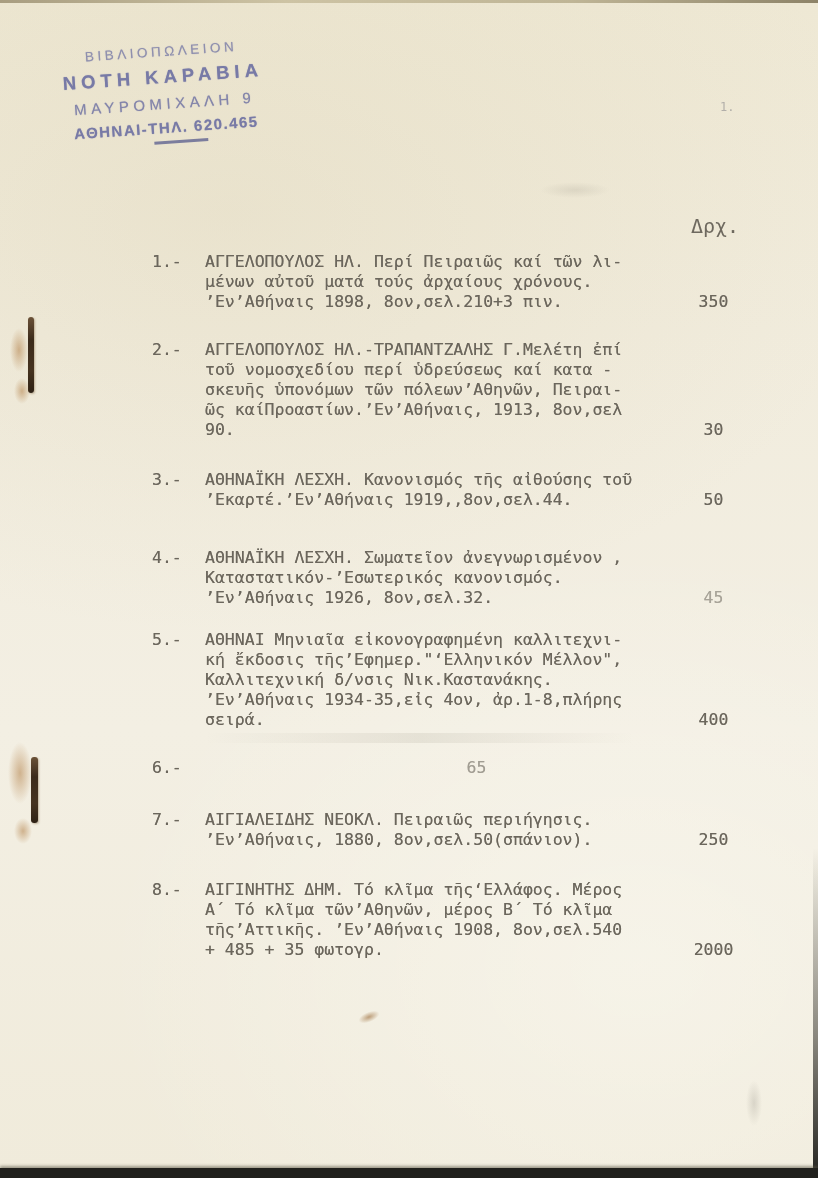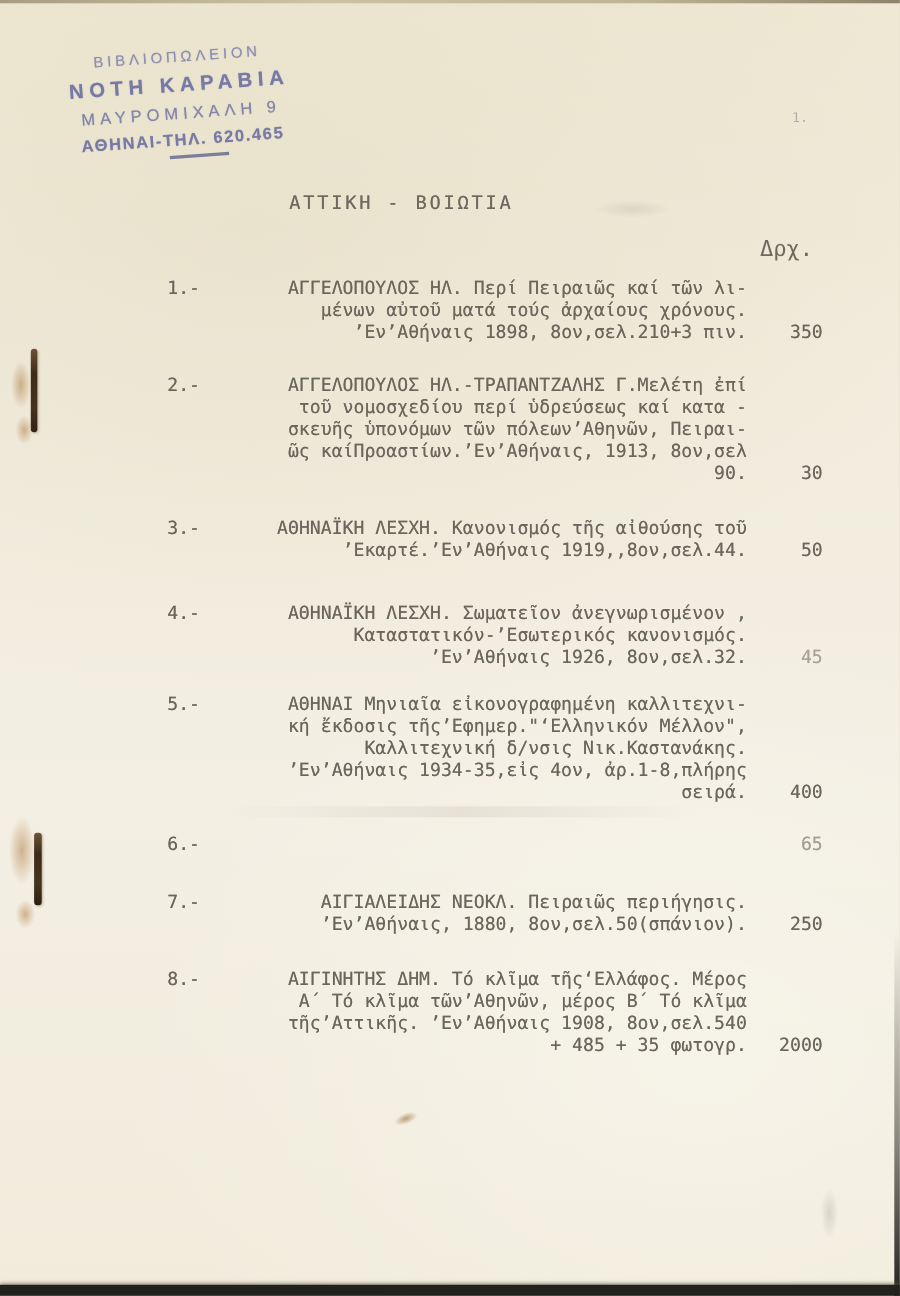--- a/index.html
+++ b/index.html
@@ -43,22 +43,22 @@
   
   .title{position:absolute;left:263px;top:175px;font-size:17px;letter-spacing:2.5px;
     color:#6e695f;text-shadow:0 0 .6px rgba(110,105,95,.8);}
   .drx{position:absolute;left:691px;top:214px;font-size:20px;color:#6e695f;}
   
   .list{position:absolute;left:152px;top:252px;width:596px;
     font-size:16.5px;line-height:20px;
     text-shadow:0 0 .6px rgba(107,102,92,.7);}
   .entry{display:flex;align-items:flex-start;}
   .entry .num{width:53px;flex:none;}
-  .entry .text{width:474px;flex:none;white-space:pre;text-align:right;}
-  .entry .price{flex:1;text-align:right;align-self:flex-end;}
+  .entry .text{width:474px;flex:none;white-space:pre;}
+  .entry .price{flex:1;text-align:center;align-self:flex-end;}
   .entry:nth-of-type(1){margin-bottom:28px;}
   .entry:nth-of-type(2){margin-bottom:30px;}
   .entry:nth-of-type(3){margin-bottom:38px;}
   .entry:nth-of-type(4){margin-bottom:22px;}
   .entry:nth-of-type(5){margin-bottom:28px;}
   .entry:nth-of-type(6){margin-bottom:32px;}
   .entry:nth-of-type(7){margin-bottom:30px;}
   .entry:nth-of-type(4) .price{opacity:.55;}
   .entry:nth-of-type(6) .price{opacity:.6;}
   
@@ -102,21 +102,20 @@
   <div class="stamp">
     <div class="stamp-l1">ΒΙΒΛΙΟΠΩΛΕΙΟΝ</div>
     <div class="stamp-l2">ΝΟΤΗ ΚΑΡΑΒΙΑ</div>
     <div class="stamp-l3">ΜΑΥΡΟΜΙΧΑΛΗ 9</div>
     <div class="stamp-l4">ΑΘΗΝΑΙ-ΤΗΛ. 620.465</div>
     <div class="stamp-underline"></div>
   </div>
 
   <div class="page-number">1.</div>
 
-  <div class="title">ΑΤΤΙΚΗ - ΒΟΙΩΤΙΑ</div>
   <div class="drx">Δρχ.</div>
 
   <div class="list">
     <div class="entry">
       <div class="num">1.-</div>
       <div class="text">ΑΓΓΕΛΟΠΟΥΛΟΣ ΗΛ. Περί Πειραιῶς καί τῶν λι-
 μένων αὐτοῦ ματά τούς ἀρχαίους χρόνους.
 ’Εν’Αθήναις 1898, 8ον,σελ.210+3 πιν.</div>
       <div class="price">350</div>
     </div>

